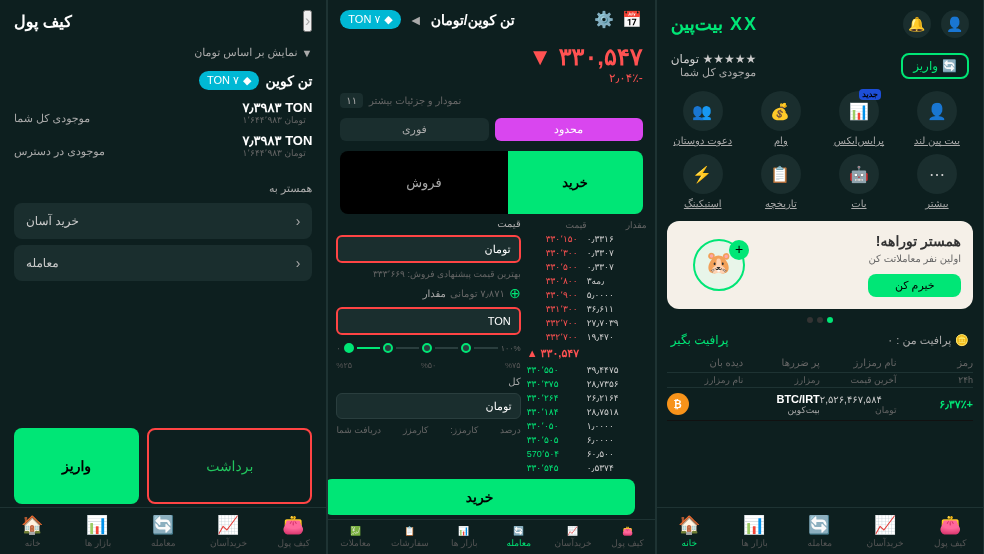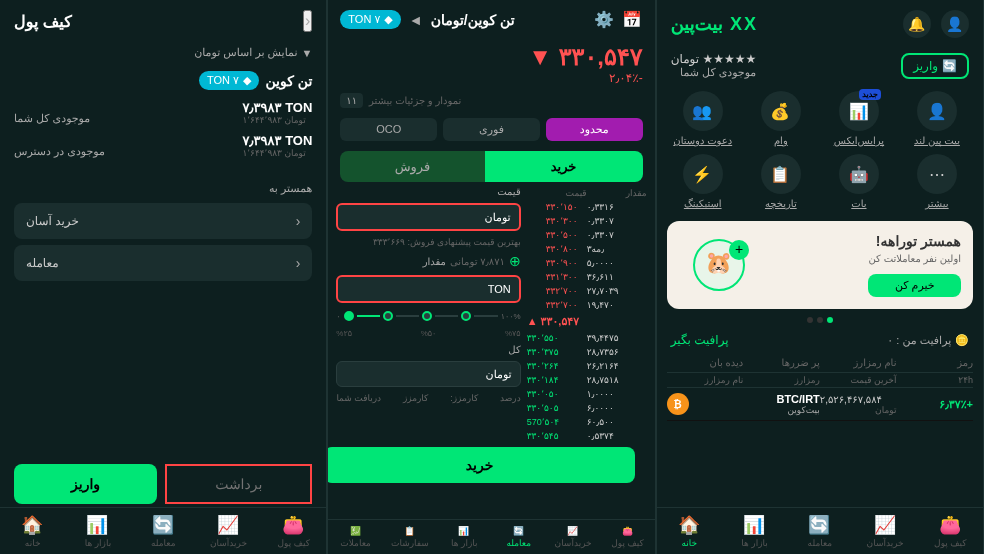--- a/index.html
+++ b/index.html
@@ -211,34 +211,34 @@
     }
 
     .order-type-tabs {
       display: flex; padding: 6px 12px; gap: 6px;
     }
     .order-tab {
       flex: 1; text-align: center; padding: 5px; border-radius: 6px;
       font-size: 11px; cursor: pointer; color: #aaa;
       background: #1a2e2e;
     }
-    .order-tab.active { background: #a21caf; color: #fff; }
+    .order-tab.active { background: #d946ef; color: #fff; }
 
     .buy-sell-tabs {
       display: flex; margin: 4px 12px; border-radius: 8px; overflow: hidden;
     }
     .buy-btn {
       flex: 1; padding: 8px; text-align: center;
       background: #00e676; color: #000;
       font-weight: bold; font-size: 13px; cursor: pointer;
       border: none;
     }
     .sell-btn {
-      flex: 1; padding: 1px; text-align: center;
-      background: #14532d; color: #aaa;
+      flex: 1; padding: 24px; text-align: center;
+      background: #000000; color: #aaa;
       font-size: 13px; cursor: pointer; border: none;
     }
 
     .orderbook-form { display: flex; gap: 6px; padding: 0 8px; }
 
     .orderbook {
       width: 120px;
       font-size: 9px;
     }
     .ob-header { display: grid; grid-template-columns: 1fr 1fr; color: #666; padding: 2px 0; }
@@ -346,21 +346,21 @@
     .route-item-label { color: #ccc; font-size: 12px; }
     .route-chevron { color: #aaa; font-size: 14px; }
 
     .wallet-actions {
       position: absolute; bottom: 50px; left: 0; right: 0;
       padding: 0 14px;
       display: flex; gap: 8px;
     }
     .withdraw-btn {
       flex: 1; background: transparent; border: 2px solid #ff4444;
-      color: #737373; border-radius: 0; padding: 10px;
+      color: #22c55e; border-radius: 8px; padding: 28px;
       font-size: 14px; cursor: pointer;
     }
     .deposit-action-btn {
       flex: 1; background: #00e676; border: none;
       color: #000; border-radius: 8px; padding: 10px;
       font-size: 14px; font-weight: bold; cursor: pointer;
     }
 
     .divider-v { width: 1px; background: #1e3333; height: 554px; }
   </style>
@@ -544,21 +544,20 @@
   </div>
 
   <div class="chart-toggle">
     <span style="color:#666;font-size:10px">نمودار و جزئیات بیشتر</span>
     <span style="background:#1a2e2e;border-radius:4px;padding:2px 6px;font-size:10px;color:#aaa">۱۱</span>
   </div>
 
   <div class="order-type-tabs">
     <div class="order-tab active">محدود</div>
     <div class="order-tab">فوری</div>
-    <div class="order-tab">OCO</div>
   </div>
 
   <div class="buy-sell-tabs">
     <button class="buy-btn">خرید</button>
     <button class="sell-btn">فروش</button>
   </div>
 
   <div class="orderbook-form">
 
     <div class="orderbook">

